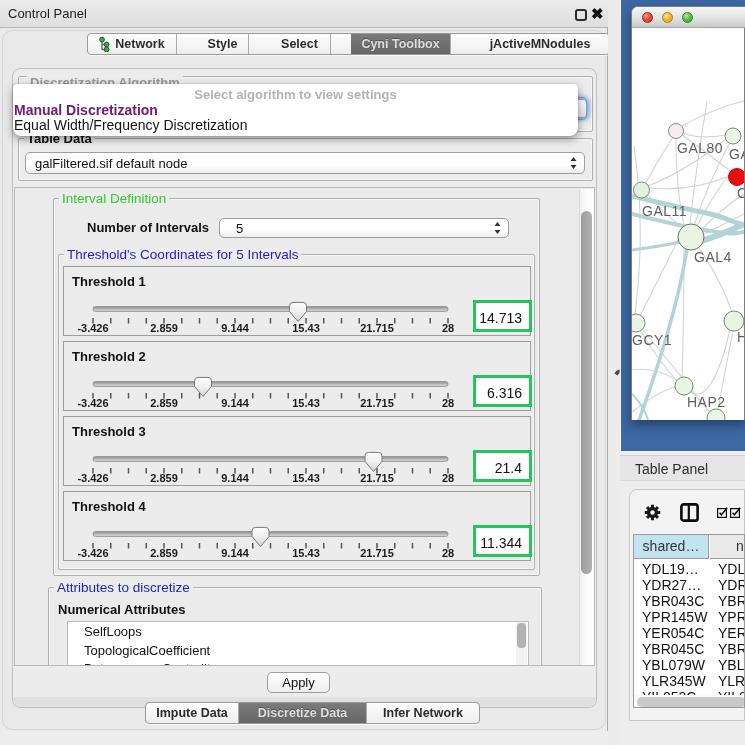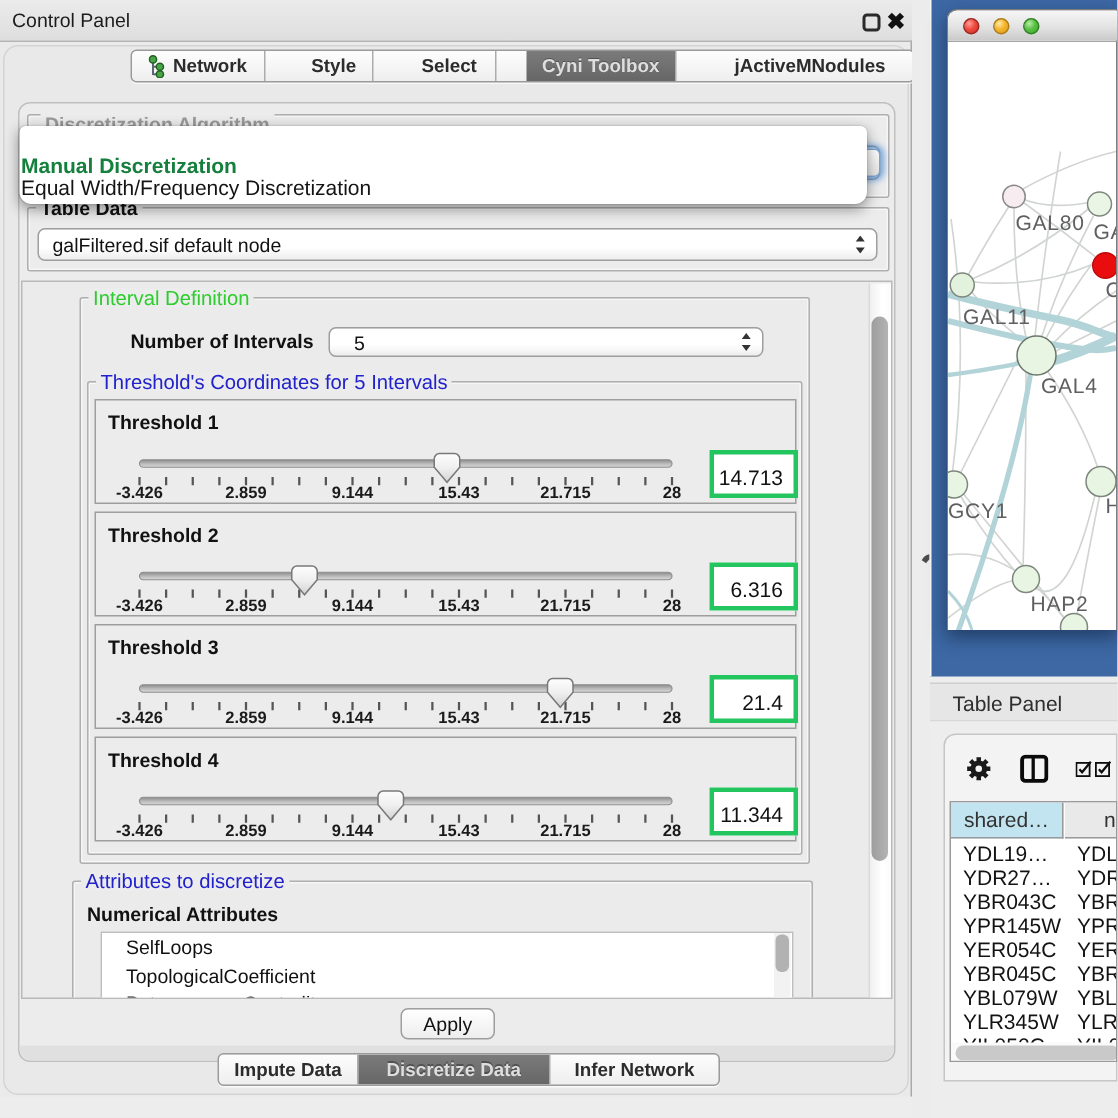--- a/index.html
+++ b/index.html
@@ -33,21 +33,21 @@
 #scrollpane{left:14px;top:187px;width:581px;height:479px;border:1px solid #b9b9b9;background:#ebebeb;overflow:hidden;}
 #vsbtrack{left:564px;top:1px;width:16px;height:477px;background:linear-gradient(to right,#f0f0f0,#ffffff 55%,#fafafa);border-left:1px solid #d9d9d9;}
 #vsbthumb{left:566px;top:23px;width:11px;height:363px;background:linear-gradient(to right,#9d9d9d,#b3b3b3);border-radius:5.5px;}
 
 .thbox{left:48px;width:468px;height:70px;border:1px solid #9e9e9e;background:#ececec;}
 .thbox .tt{position:absolute;left:8px;top:7px;font-size:13px;font-weight:bold;color:#111;}
 .thfield{position:absolute;left:409px;top:33px;width:59px;height:32px;background:#fff;border:3px solid #22c55e;font-size:14px;color:#111;text-align:right;line-height:30px;padding-right:7px;}
 
 #popup{left:13px;top:84px;width:565px;height:52px;background:#fff;border-radius:4px 4px 8px 8px;box-shadow:0 3px 9px rgba(0,0,0,.42),0 0 1px rgba(0,0,0,.3);}
 #popup .p1{position:absolute;left:0;top:3px;width:100%;text-align:center;font-size:13px;font-weight:bold;color:#b3b3b3;}
-#popup .p2{position:absolute;left:1px;top:18px;font-size:14px;font-weight:bold;color:#15803d;}
+#popup .p2{position:absolute;left:1px;top:18px;font-size:14px;font-weight:bold;color:#701a75;}
 #popup .p3{position:absolute;left:1px;top:33px;font-size:14px;color:#141414;}
 
 #rstrip{left:608px;top:0;width:12px;height:745px;background:#ececec;}
 #bluepanel{left:620px;top:0;width:125px;height:451px;background:#3d68a4;border-left:1px solid #f7f7f5;}
 #macwin{left:631px;top:6px;width:114px;height:414px;box-shadow:0 5px 11px rgba(10,25,50,.5);border:1px solid #7d7d7d;border-bottom:none;border-radius:7px 0 0 0;background:#fff;}
 #mactbar{left:0;top:0;width:113px;height:21px;background:linear-gradient(#f6f6f6 0%,#e3e3e3 55%,#c9c9c9 100%);border-bottom:1px solid #a5a5a5;border-radius:6px 0 0 0;}
 .light{position:absolute;top:5px;width:11px;height:11px;border-radius:50%;}
 #tablebar{left:620px;top:455px;width:125px;height:26px;background:#e6e6e6;border-top:1px solid #cfcfcf;border-bottom:1px solid #d8d8d8;}
 #tablebar .t{position:absolute;left:15px;top:5px;font-size:14px;color:#2e2e2e;}
 #tpbg{left:620px;top:481px;width:125px;height:264px;background:#ededed;}
@@ -206,20 +206,21 @@
 
 <div class="abs" style="left:267px;top:672px;width:63px;height:21px;border:1px solid #9e9e9e;border-radius:5px;background:linear-gradient(#ffffff,#ededed);font-size:13px;color:#111;text-align:center;line-height:20px;">Apply</div>
 
 <div class="abs seg" id="bottabs">
   <div class="s" style="width:93px;">Impute Data</div>
   <div class="s sel" style="width:128px;">Discretize Data</div>
   <div class="s" style="width:112px;">Infer Network</div>
 </div>
 
 <div class="abs" id="popup">
+  <div class="p1">Select algorithm to view settings</div>
   <div class="p2">Manual Discretization</div>
   <div class="p3">Equal Width/Frequency Discretization</div>
 </div>
 
 <div class="abs" id="rstrip"></div>
 <svg class="abs" style="left:614px;top:369px;" width="6" height="7" viewBox="0 0 6 7">
     <path d="M0.5 4.5 Q2 1 5.5 0.5 L5.5 4 Q4 5.5 3.5 6.5 Z" fill="#4c4c4c"></path>
   </svg>
 <div class="abs" id="bluepanel"></div>
 <div class="abs" id="macwin">

